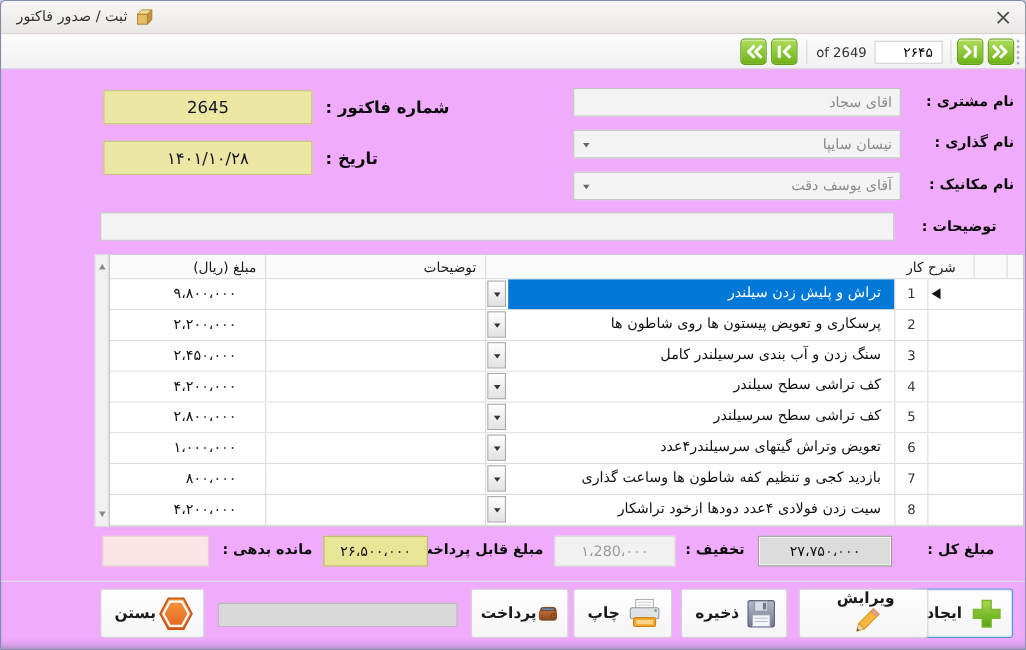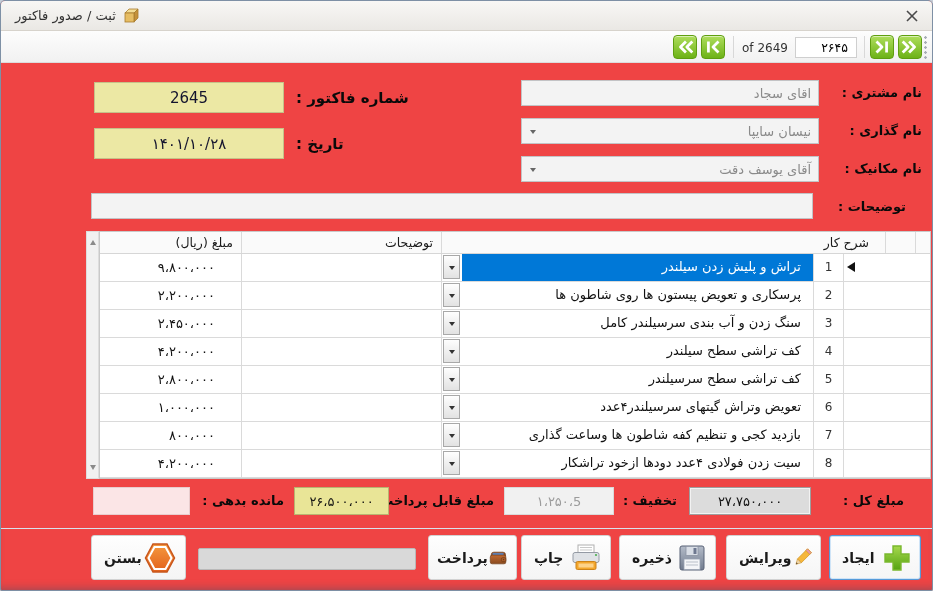--- a/index.html
+++ b/index.html
@@ -1,21 +1,21 @@
 <!DOCTYPE html>
 <html><head>
 <meta charset="utf-8">
 <style>
   * { margin:0; padding:0; box-sizing:border-box; }
   html,body { background:#cfd8e2; }
   body { font-family:"DejaVu Sans", sans-serif; }
   .fa { direction:rtl; unicode-bidi:embed; }
   .window {
     position:relative; width:933px; height:591px; margin:0 auto;
-    background:#ef4444; border:1px solid #7e90a5; border-radius:5px 5px 2px 2px;
+    background:#f0abfc; border:1px solid #7e90a5; border-radius:5px 5px 2px 2px;
     overflow:hidden; box-shadow:0 2px 8px rgba(0,0,0,.25);
   }
   
   .titlebar { position:absolute; left:0; top:0; right:0; height:30px;
     background:linear-gradient(#f8f7f5,#eae8e4); border-bottom:1px solid #d7d3cc;
     display:flex; align-items:center; }
   .title { font-size:13px; color:#333; margin-left:14px; }
   .titleicon { margin-left:7px; display:flex; }
   .closebtn { position:absolute; right:12px; top:7px; width:16px; height:16px; cursor:pointer; }
   
@@ -285,21 +285,21 @@
       </div>
   </div>
 
   <span class="totlabel fa" style="right:28px;">مبلغ کل :</span>
   <div class="totfield tot-gray fa" style="left:688px; width:122px;">
     <span>۲۷،۷۵۰،۰۰۰</span>
   </div>
 
   <span class="totlabel fa" style="right:255px;">تخفیف :</span>
   <div class="totfield tot-light fa" style="left:503px; width:110px;">
-    <span>۱،۲۵۰،5</span>
+    <span>۱،280،۰۰۰</span>
   </div>
 
   <span class="totlabel fa" style="right:438px;">مبلغ قابل پرداخت :</span>
   <div class="totfield tot-yellow fa" style="left:293px; width:95px;">
     <span>۲۶،۵۰۰،۰۰۰</span>
   </div>
 
   <span class="totlabel fa" style="right:648px;">مانده بدهی :</span>
   <div class="totfield tot-pink fa" style="left:92px; width:97px;">
     <span></span>
@@ -313,21 +313,21 @@
         <defs>
             <linearGradient id="gplus" x1="0" y1="0" x2="0" y2="1">
           <stop offset="0" stop-color="#a6d94d"></stop>
               <stop offset="1" stop-color="#55a311"></stop>
             </linearGradient>
           </defs>
         <path d="M11 3h8v8h8v8h-8v8h-8v-8H3v-8h8z" fill="url(#gplus)" stroke="#7ab82e" stroke-width="1.4"></path>
       </svg>
     </div>
 
-    <div class="abtn" style="left:725px; width:95px;">
+    <div class="abtn" style="left:725px; width:118px;flex-direction:column;">
       <span class="lbl fa">ویرایش</span>
       <svg width="30" height="30" viewBox="0 0 30 30">
         <g transform="rotate(45 15 15)">
           <rect x="11" y="0" width="8" height="21" fill="#f6b73c" stroke="#cf9220" stroke-width="1"></rect>
           <rect x="11" y="0" width="8" height="3.5" fill="#e89aae" stroke="#cf9220" stroke-width="0.8"></rect>
           <polygon points="11,21 19,21 15,28" fill="#ecd3a7" stroke="#cf9220" stroke-width="0.8"></polygon>
           <polygon points="13.6,25.4 16.4,25.4 15,28" fill="#5a4632"></polygon>
         </g>
       </svg>
     </div>

